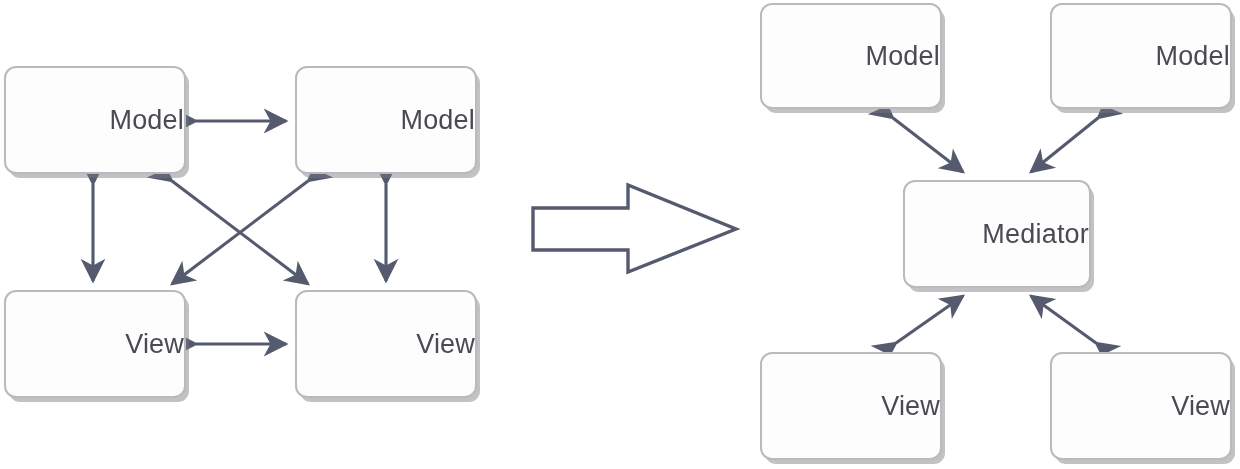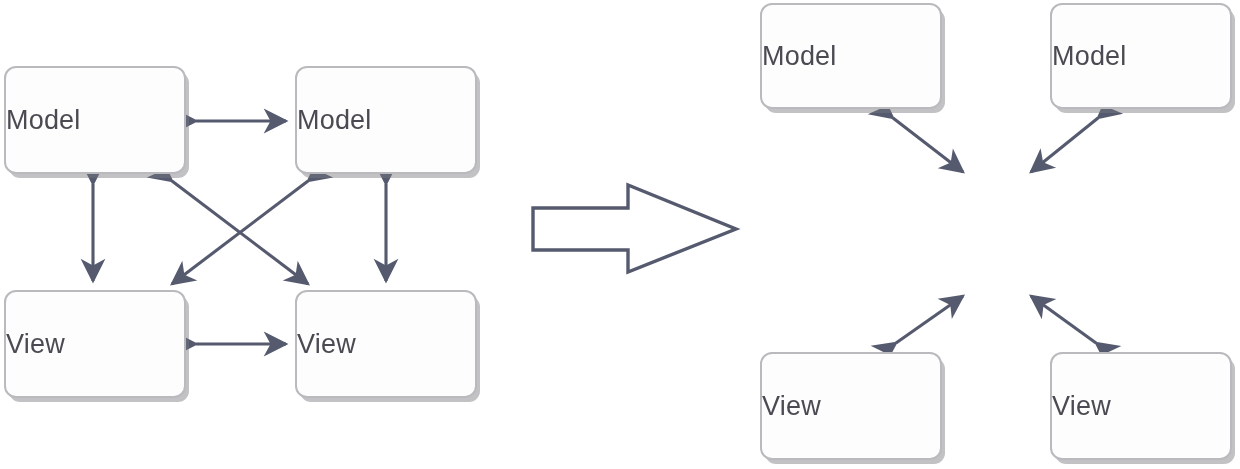--- a/index.html
+++ b/index.html
@@ -17,21 +17,21 @@
   }
   .node {
     position: absolute;
     box-sizing: border-box;
     background: #fdfdfd;
     border: 2px solid #b9b9be;
     border-radius: 12px;
     box-shadow: 4px 5px 0 -1px rgba(120,120,126,0.45);
     display: flex;
     align-items: center;
-    justify-content: flex-start;
+    justify-content: flex-end;
     color: #4a4a52;
     font-size: 27px;
     font-weight: 400;
     letter-spacing: 0.2px;
     user-select: none;
   }
   .node-label {
     display: block;
     line-height: 1;
   }
@@ -108,20 +108,23 @@
   </div>
 
   <div class="node" style="left:760px; top:3px; width:182px; height:106px;">
     <span class="node-label">Model</span>
   </div>
 
   <div class="node" style="left:1050px; top:3px; width:182px; height:106px;">
     <span class="node-label">Model</span>
   </div>
 
+  <div class="node" style="left:903px; top:180px; width:188px; height:108px;">
+    <span class="node-label">Mediator</span>
+  </div>
 
   <div class="node" style="left:760px; top:352px; width:182px; height:108px;">
     <span class="node-label">View</span>
   </div>
 
   <div class="node" style="left:1050px; top:352px; width:182px; height:108px;">
     <span class="node-label">View</span>
   </div>
 
 </div>

